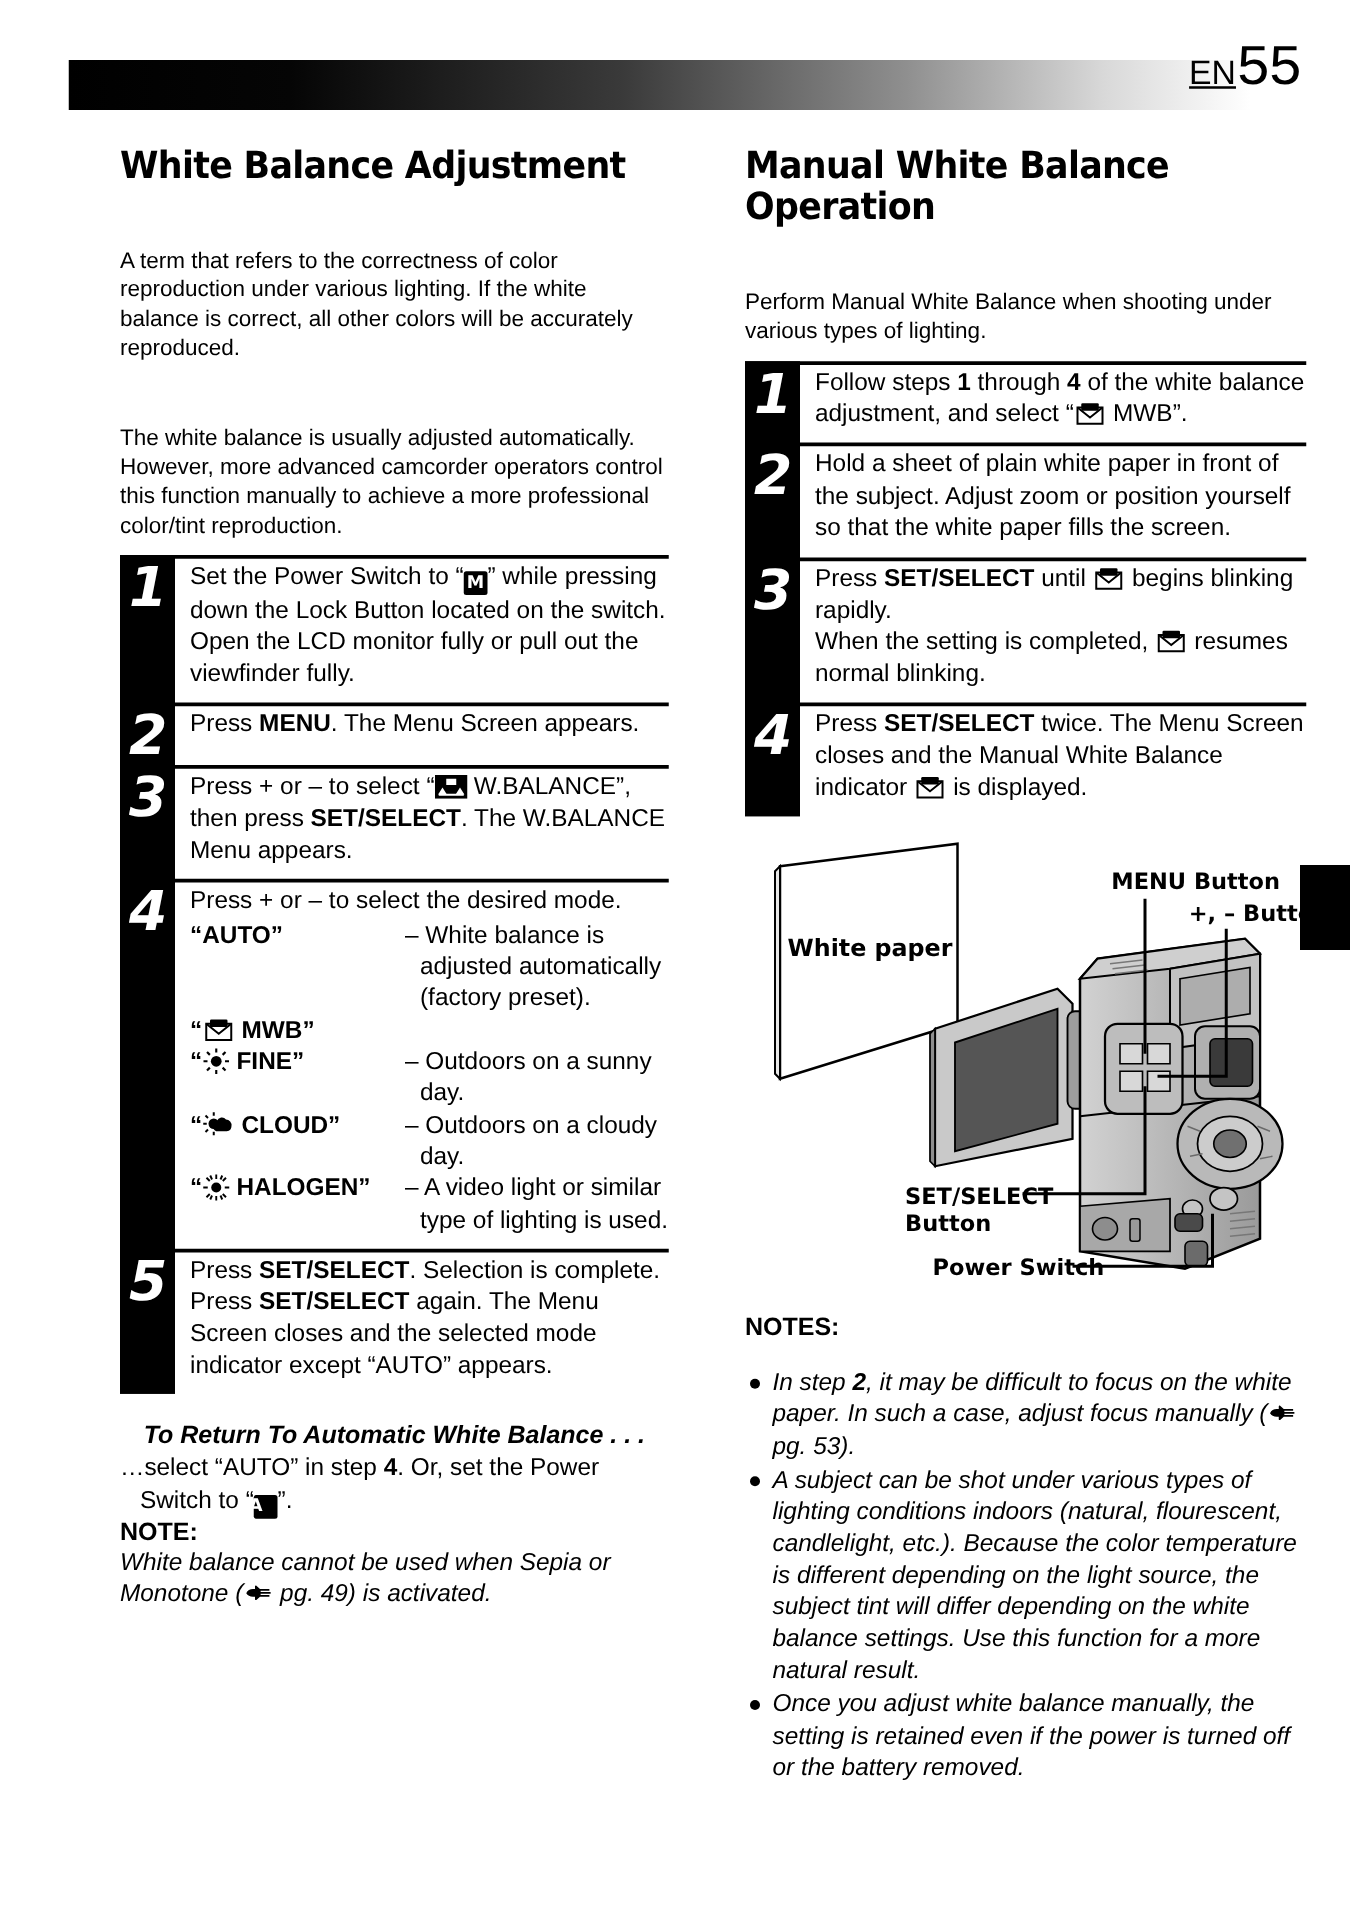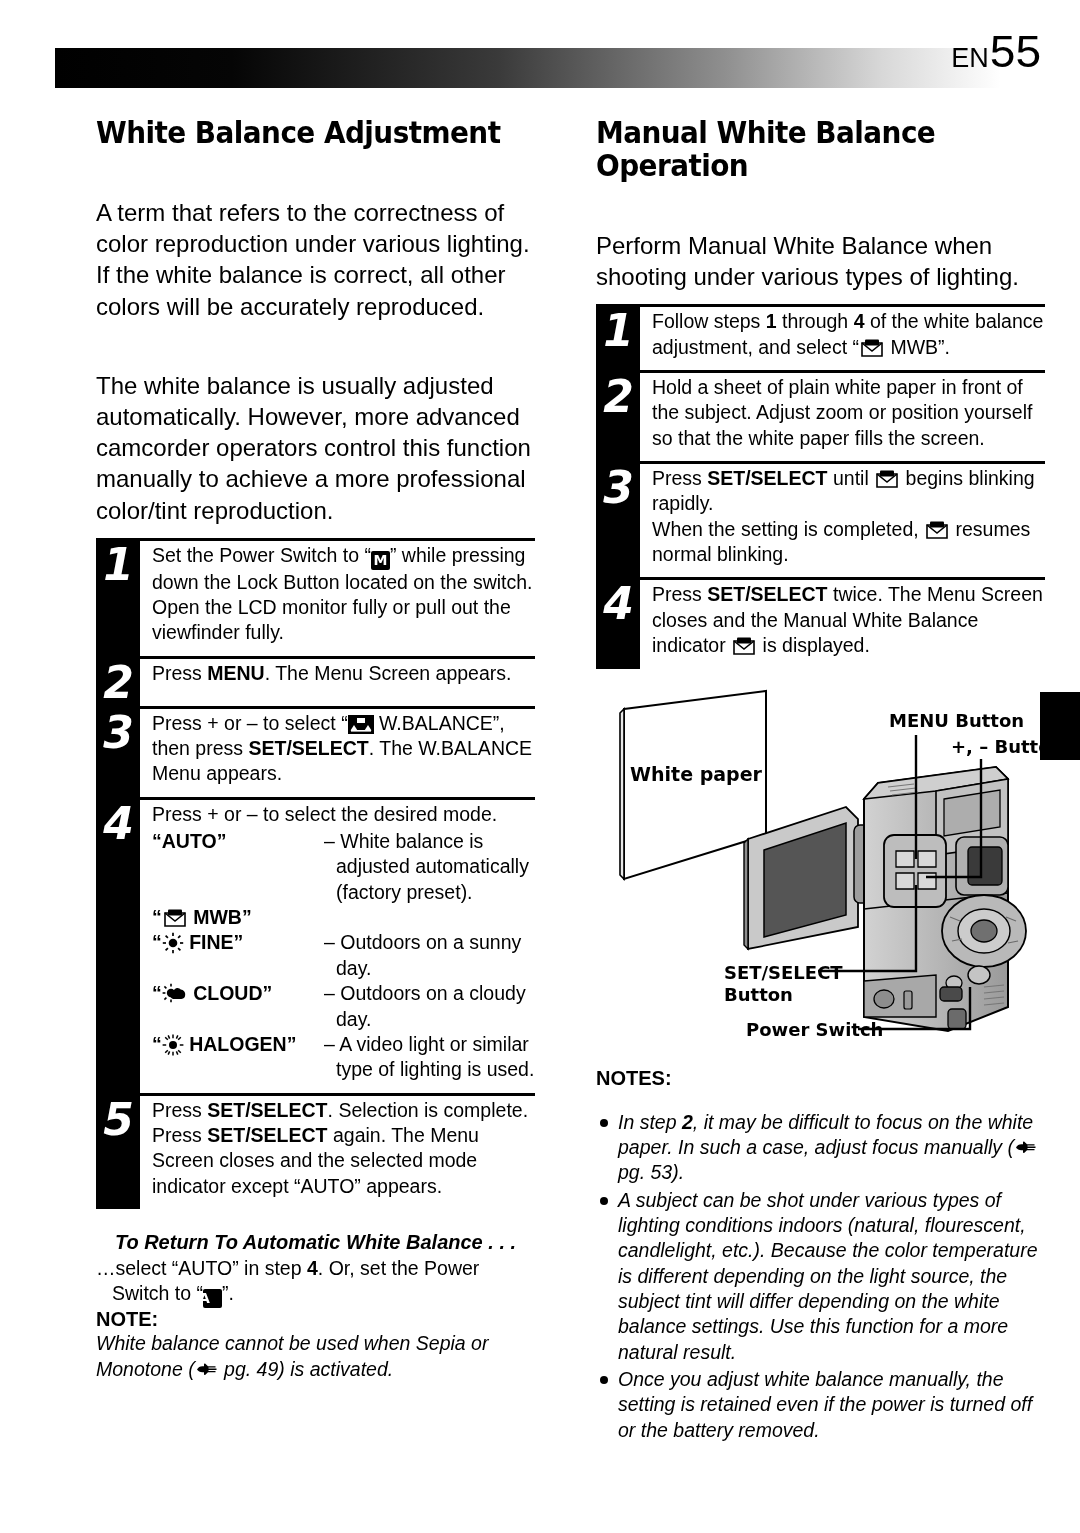--- a/index.html
+++ b/index.html
@@ -35,20 +35,21 @@
     top: -12px;
     display: flex;
     align-items: baseline;
     color: #000;
   }
   .page-num .en {
     font-family: "Liberation Sans", sans-serif;
     font-size: 27px;
     letter-spacing: 0px;
     font-weight: 400;
+    text-decoration: underline;
   }
   .page-num .num {
     font-family: Liberation Mono, monospace;
     font-size: 46px;
     font-weight: 400;
     line-height: 0.85;
     letter-spacing: -2px;
   }
 
   
@@ -66,21 +67,21 @@
     font-size: 30px;
     font-weight: bold;
     letter-spacing: -0.6px;
     line-height: 1.1;
     margin-bottom: 14px;
     transform: scaleX(0.93);
     transform-origin: left center;
   }
 
   p.body-text {
-    font-size: 24px;
+    font-size: 18px;
     line-height: 1.30;
     font-family: "Liberation Sans", sans-serif;
     margin-top: 48px;
   }
 
   
   .steps {
     position: relative;
     margin-top: 12px;
   }

